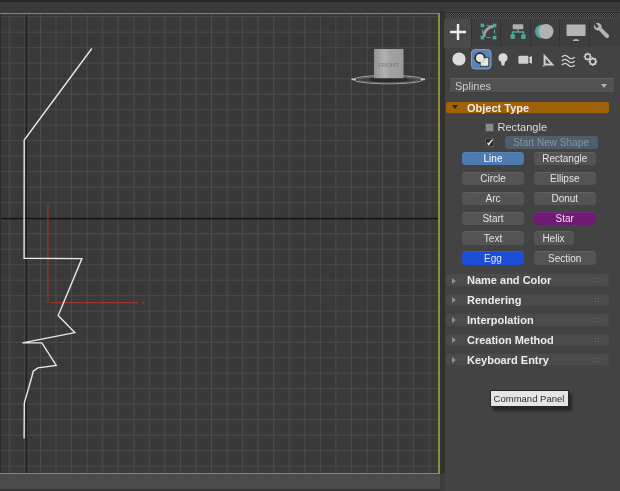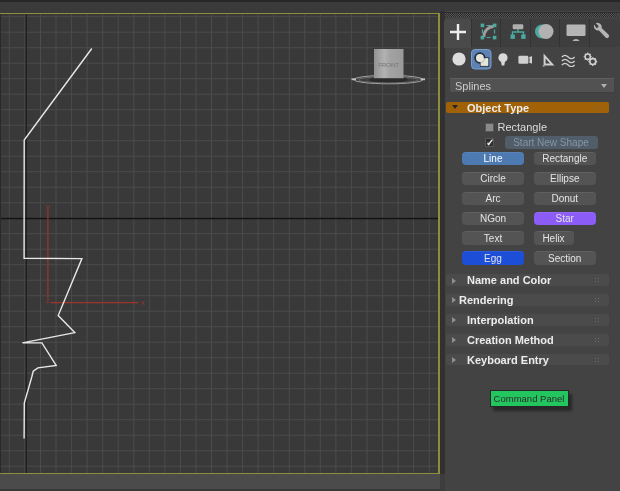--- a/index.html
+++ b/index.html
@@ -149,21 +149,21 @@
 <div class="abs" style="left:485px;top:137.5px;width:9px;height:9px;background:#2f2f2f;border:1px solid #565656;box-sizing:border-box;color:#f2f2f2;font-size:10px;font-weight:bold;line-height:8px;text-align:center">✓</div>
 <div class="abs" style="left:504.5px;top:136px;width:93px;height:12.5px;background:#515d68;border-radius:3px;display:flex;align-items:center;justify-content:center;font-size:10px;color:#8496a6">Start New Shape</div>
 
 <div style="position:absolute;left:446px;top:274.2px;width:162.5px;height:11.8px;background:#4b4b4b;border-radius:2px;">
     <span style="position:absolute;left:6px;top:50%;margin-top:-2.5px;width:0;height:0;border-top:3.5px solid transparent;border-bottom:3.5px solid transparent;border-left:4.5px solid #8f8f8f;"></span>
     <span style="position:absolute;left:21px;top:50%;transform:translateY(-54%);font-weight:bold;font-size:11px;color:#ececec;white-space:nowrap">Name and Color</span>
     <span style="position:absolute;right:9px;top:50%;margin-top:-3px;width:6px;height:6px;background:radial-gradient(circle, #6f6f6f 0.8px, transparent 0.9px);background-size:3px 3px;"></span>
   </div>
 <div style="position:absolute;left:446px;top:294.0px;width:162.5px;height:11.8px;background:#4b4b4b;border-radius:2px;">
     <span style="position:absolute;left:6px;top:50%;margin-top:-2.5px;width:0;height:0;border-top:3.5px solid transparent;border-bottom:3.5px solid transparent;border-left:4.5px solid #8f8f8f;"></span>
-    <span style="position:absolute;left:13px;top:50%;transform:translateY(-54%);font-weight:bold;font-size:11px;color:#ececec;white-space:nowrap">Rendering</span>
+    <span style="position:absolute;left:21px;top:50%;transform:translateY(-54%);font-weight:bold;font-size:11px;color:#ececec;white-space:nowrap">Rendering</span>
     <span style="position:absolute;right:9px;top:50%;margin-top:-3px;width:6px;height:6px;background:radial-gradient(circle, #6f6f6f 0.8px, transparent 0.9px);background-size:3px 3px;"></span>
   </div>
 <div style="position:absolute;left:446px;top:313.8px;width:162.5px;height:11.8px;background:#4b4b4b;border-radius:2px;">
     <span style="position:absolute;left:6px;top:50%;margin-top:-2.5px;width:0;height:0;border-top:3.5px solid transparent;border-bottom:3.5px solid transparent;border-left:4.5px solid #8f8f8f;"></span>
     <span style="position:absolute;left:21px;top:50%;transform:translateY(-54%);font-weight:bold;font-size:11px;color:#ececec;white-space:nowrap">Interpolation</span>
     <span style="position:absolute;right:9px;top:50%;margin-top:-3px;width:6px;height:6px;background:radial-gradient(circle, #6f6f6f 0.8px, transparent 0.9px);background-size:3px 3px;"></span>
   </div>
 <div style="position:absolute;left:446px;top:334.1px;width:162.5px;height:11.8px;background:#4b4b4b;border-radius:2px;">
     <span style="position:absolute;left:6px;top:50%;margin-top:-2.5px;width:0;height:0;border-top:3.5px solid transparent;border-bottom:3.5px solid transparent;border-left:4.5px solid #8f8f8f;"></span>
     <span style="position:absolute;left:21px;top:50%;transform:translateY(-54%);font-weight:bold;font-size:11px;color:#ececec;white-space:nowrap">Creation Method</span>
@@ -178,22 +178,22 @@
     <span style="position:absolute;left:6px;top:50%;margin-top:-2.5px;width:0;height:0;border-left:3.5px solid transparent;border-right:3.5px solid transparent;border-top:4.5px solid #252525;"></span>
     <span style="position:absolute;left:21px;top:50%;transform:translateY(-54%);font-weight:bold;font-size:11px;color:#ececec;white-space:nowrap">Object Type</span>
     <span style="position:absolute;right:9px;top:50%;margin-top:-3px;width:6px;height:6px;background:radial-gradient(circle, #6f6f6f 0.8px, transparent 0.9px);background-size:3px 3px;"></span>
   </div>
 <div style="position:absolute;left:462px;top:151.8px;width:62px;height:13.6px;background:#4c7ab1;border-radius:4px;box-shadow:inset 0 1px 0 rgba(255,255,255,0.07);display:flex;align-items:center;justify-content:center;font-size:10px;color:#ffffff">Line</div>
 <div style="position:absolute;left:533.5px;top:151.8px;width:62.5px;height:13.6px;background:#545454;border-radius:4px;box-shadow:inset 0 1px 0 rgba(255,255,255,0.07);display:flex;align-items:center;justify-content:center;font-size:10px;color:#e4e4e4">Rectangle</div>
 <div style="position:absolute;left:462px;top:171.70000000000002px;width:62px;height:13.6px;background:#545454;border-radius:4px;box-shadow:inset 0 1px 0 rgba(255,255,255,0.07);display:flex;align-items:center;justify-content:center;font-size:10px;color:#e4e4e4">Circle</div>
 <div style="position:absolute;left:533.5px;top:171.70000000000002px;width:62.5px;height:13.6px;background:#545454;border-radius:4px;box-shadow:inset 0 1px 0 rgba(255,255,255,0.07);display:flex;align-items:center;justify-content:center;font-size:10px;color:#e4e4e4">Ellipse</div>
 <div style="position:absolute;left:462px;top:191.60000000000002px;width:62px;height:13.6px;background:#545454;border-radius:4px;box-shadow:inset 0 1px 0 rgba(255,255,255,0.07);display:flex;align-items:center;justify-content:center;font-size:10px;color:#e4e4e4">Arc</div>
 <div style="position:absolute;left:533.5px;top:191.60000000000002px;width:62.5px;height:13.6px;background:#545454;border-radius:4px;box-shadow:inset 0 1px 0 rgba(255,255,255,0.07);display:flex;align-items:center;justify-content:center;font-size:10px;color:#e4e4e4">Donut</div>
-<div style="position:absolute;left:462px;top:211.5px;width:62px;height:13.6px;background:#545454;border-radius:4px;box-shadow:inset 0 1px 0 rgba(255,255,255,0.07);display:flex;align-items:center;justify-content:center;font-size:10px;color:#e4e4e4">NGon</div>
-<div style="position:absolute;left:533.5px;top:211.5px;width:62.5px;height:13.6px;background:#8b5cf6;border-radius:4px;box-shadow:inset 0 1px 0 rgba(255,255,255,0.07);display:flex;align-items:center;justify-content:center;font-size:10px;color:#e4e4e4">Star</div>
+<div style="position:absolute;left:462px;top:211.5px;width:62px;height:13.6px;background:#545454;border-radius:4px;box-shadow:inset 0 1px 0 rgba(255,255,255,0.07);display:flex;align-items:center;justify-content:center;font-size:10px;color:#e4e4e4">Start</div>
+<div style="position:absolute;left:533.5px;top:211.5px;width:62.5px;height:13.6px;background:#701a75;border-radius:4px;box-shadow:inset 0 1px 0 rgba(255,255,255,0.07);display:flex;align-items:center;justify-content:center;font-size:10px;color:#e4e4e4">Star</div>
 <div style="position:absolute;left:462px;top:231.4px;width:62px;height:13.6px;background:#545454;border-radius:4px;box-shadow:inset 0 1px 0 rgba(255,255,255,0.07);display:flex;align-items:center;justify-content:center;font-size:10px;color:#e4e4e4">Text</div>
 <div style="position:absolute;left:533.5px;top:231.4px;width:40px;height:13.6px;background:#545454;border-radius:4px;box-shadow:inset 0 1px 0 rgba(255,255,255,0.07);display:flex;align-items:center;justify-content:center;font-size:10px;color:#e4e4e4">Helix</div>
 <div style="position:absolute;left:462px;top:251.3px;width:62px;height:13.6px;background:#1d4ed8;border-radius:4px;box-shadow:inset 0 1px 0 rgba(255,255,255,0.07);display:flex;align-items:center;justify-content:center;font-size:10px;color:#e4e4e4">Egg</div>
 <div style="position:absolute;left:533.5px;top:251.3px;width:62.5px;height:13.6px;background:#545454;border-radius:4px;box-shadow:inset 0 1px 0 rgba(255,255,255,0.07);display:flex;align-items:center;justify-content:center;font-size:10px;color:#e4e4e4">Section</div>
 
-<div class="abs" style="left:489.5px;top:390px;width:79px;height:17px;background:#22c55e;border:1px solid #262626;
+<div class="abs" style="left:489.5px;top:390px;width:79px;height:17px;background:#e5e5e5;border:1px solid #262626;
      box-sizing:border-box;box-shadow:2.5px 3.5px 2.5px rgba(0,0,0,0.4);display:flex;align-items:center;justify-content:center;
      font-size:9.5px;color:#2d2d2d;white-space:nowrap">Command Panel</div>
 
 </body></html>

